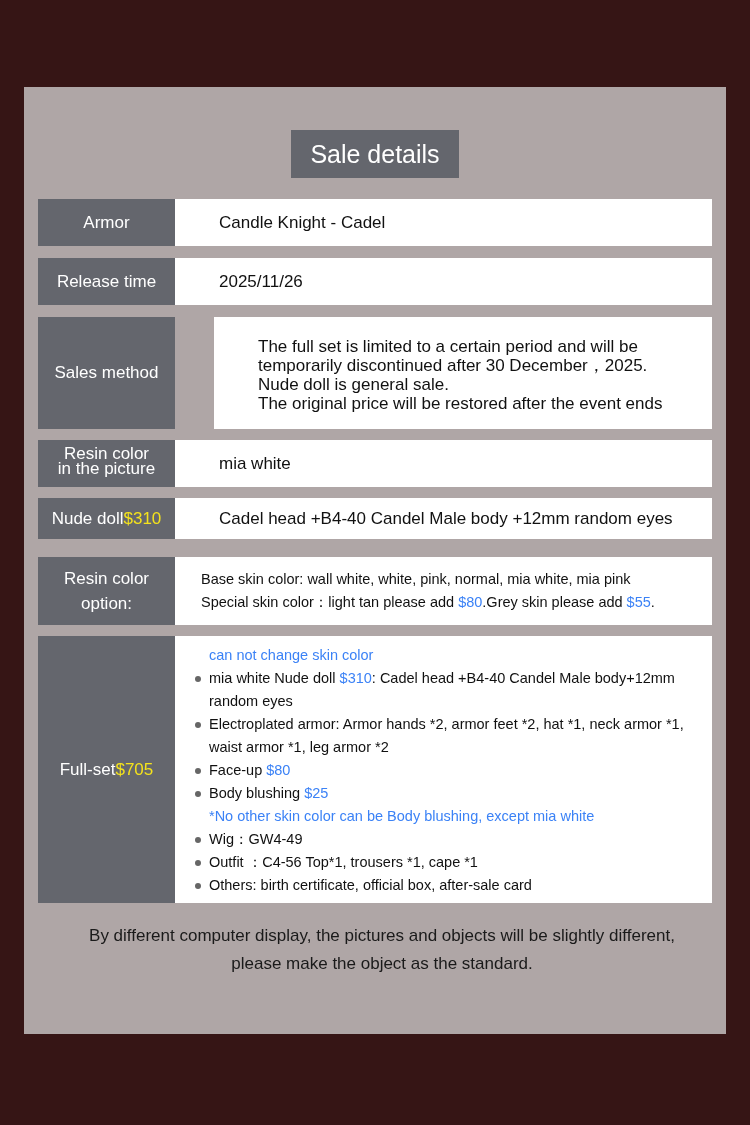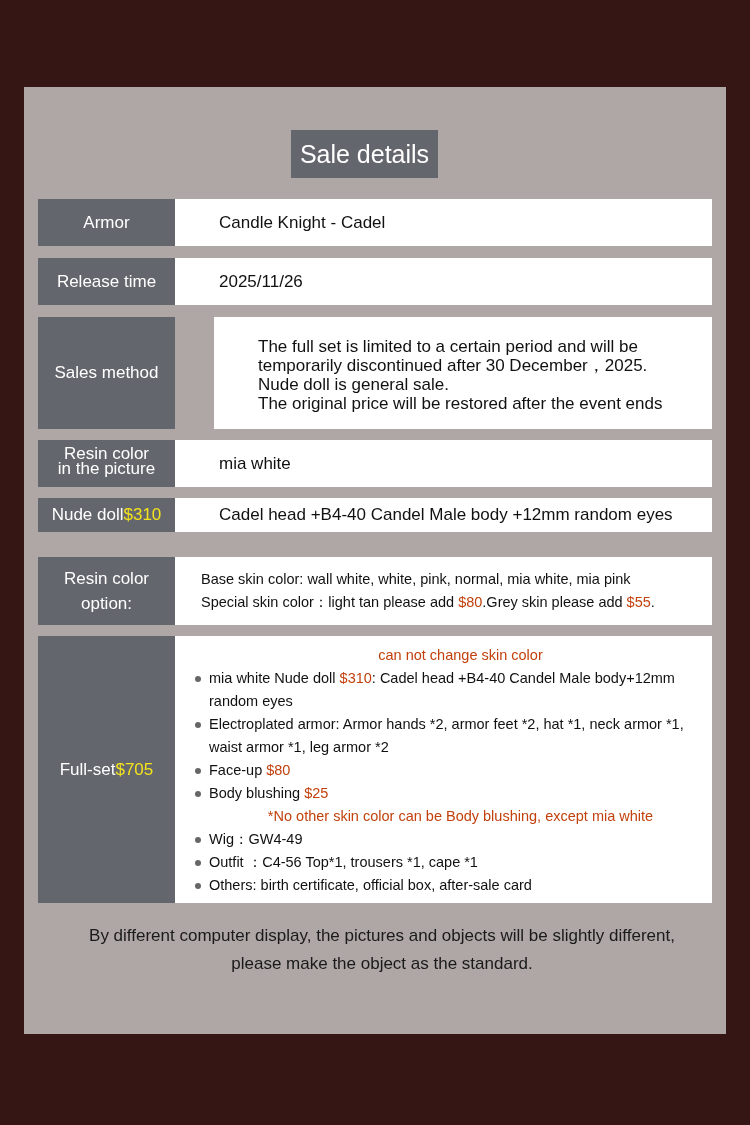--- a/index.html
+++ b/index.html
@@ -1,24 +1,24 @@
 <!DOCTYPE html>
 <html><head>
 <meta charset="utf-8">
 <style>
   * { box-sizing: border-box; margin: 0; padding: 0; }
   html, body { width: 750px; height: 1125px; background: #361515; overflow: hidden; }
   body { font-family: "Liberation Sans", sans-serif; position: relative; }
   .panel { position: absolute; left: 24px; top: 87px; width: 702px; height: 947px; background: #afa6a6; }
-  .title-box { position: absolute; left: 291px; top: 130px; width: 147px; height: 48px; background: #64666d; color: #fff; font-size: 25px; line-height: 48px; text-align: center; }
+  .title-box { position: absolute; left: 291px; top: 130px; width: 168px; height: 48px; background: #64666d; color: #fff; font-size: 25px; line-height: 48px; text-align: center; }
   .row { position: absolute; left: 38px; width: 674px; display: flex; }
   .row .lbl { width: 137px; background: #64666d; color: #fff; display: flex; align-items: center; justify-content: center; text-align: center; font-size: 17px; line-height: 1.15; }
   .row .val { flex: 1; background: #fff; color: #111; display: flex; align-items: center; padding-left: 44px; font-size: 17px; }
   .yellow { color: #f4e21c; }
-  .red { color: #c2410c; text-align: center; }
+  .red { color: #3b82f6; }
   .val.multi { display: block; padding-top: 20px; line-height: 19px; margin-left: 39px; }
   .val.small { display: block; font-size: 14.5px; line-height: 23px; padding-top: 11px; padding-left: 26px; }
   .fullset .val { display: block; padding: 8px 0 0 20px; font-size: 14.5px; line-height: 23px; }
   .fullset ul { list-style: none; }
   .fullset li { position: relative; padding-left: 14px; }
   .fullset li::before { content: ""; position: absolute; left: 0; top: 9px; width: 6px; height: 6px; border-radius: 50%; background: #666; }
   .fullset .note { padding-left: 14px; }
   .footer { position: absolute; left: 24px; top: 922px; width: 716px; text-align: center; font-size: 17px; line-height: 28px; color: #1a1a1a; }
 </style>
 </head>
@@ -49,21 +49,21 @@
 </div>
 
 <div class="row" style="top:440px;height:47px;">
   <div class="lbl" style="display:block;padding-top:6px;line-height:15px;">
     <div>Resin color</div>
     <div>in the picture</div>
   </div>
   <div class="val">mia white</div>
 </div>
 
-<div class="row" style="top:498px;height:34px;border-radius:21px;">
+<div class="row" style="top:498px;height:41px;border-radius:21px;">
   <div class="lbl">
     <span>Nude doll </span>
       <span class="yellow">$310</span>
   </div>
   <div class="val">Cadel head +B4-40 Candel Male body +12mm random eyes</div>
 </div>
 
 <div class="row" style="top:557px;height:68px;">
   <div class="lbl" style="display:block;padding-top:9px;line-height:25px;">
     <div>Resin color</div>

